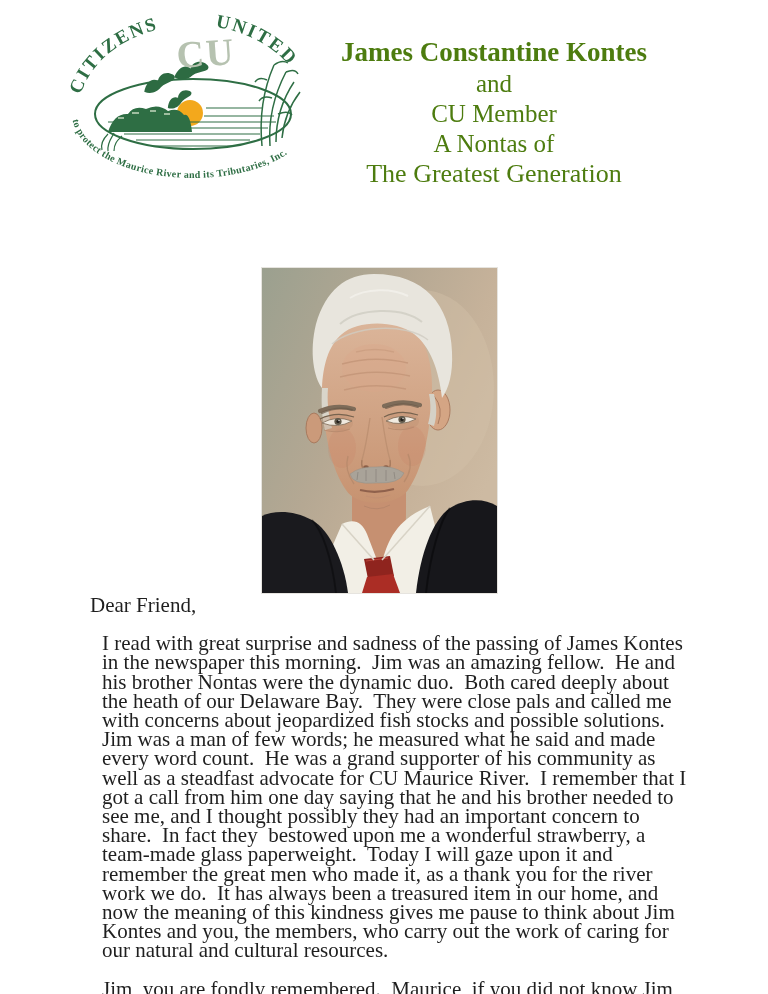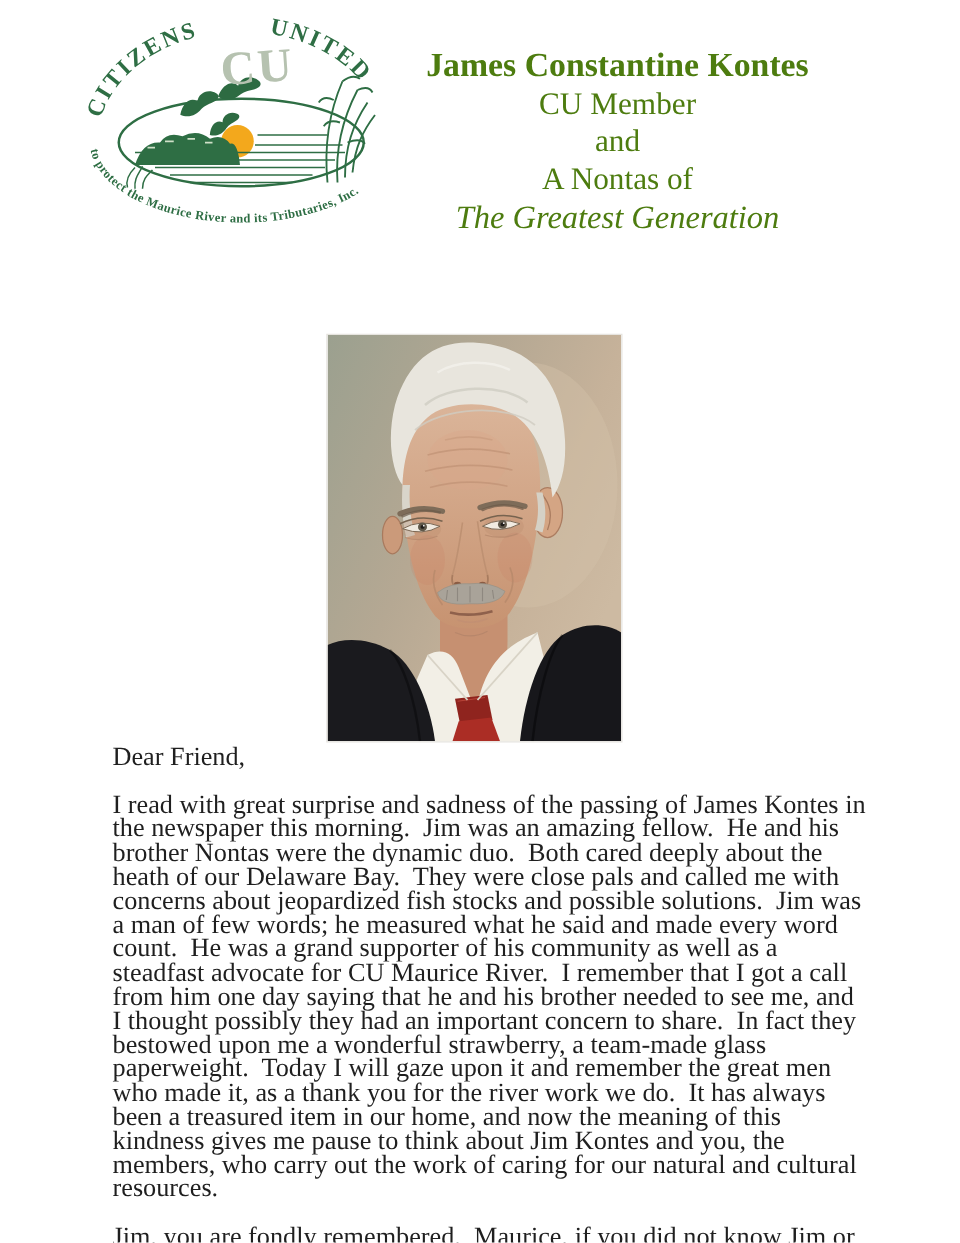--- a/index.html
+++ b/index.html
@@ -15,33 +15,33 @@
     width: 252px; height: 182px;
   }
   .title-block {
     position: absolute; left: 314px; top: 37px; width: 360px;
     text-align: center;
     color: #4d7c0f;
     line-height: 30px;
   }
   .title-block .t1 { font-size: 27px; font-weight: bold; margin-bottom: 2px; }
   .title-block .t  { font-size: 25px; }
-  .title-block .t5 { font-size: 26px; font-style: italic; }
+  .title-block .t5 { font-size: 26px; }
   .photo-wrap {
     position: absolute; left: 262px; top: 268px;
     width: 235px; height: 325px;
     outline: 1px solid #e6e4df;
   }
   .letter {
     position: absolute; left: 90px; top: 596px; width: 604px;
     font-size: 21px; line-height: 19.2px;
     color: #1f1f1f;
   }
   .letter .salutation { margin: 0 0 19px 0; white-space: pre-wrap; }
-  .letter p { margin: 0 0 19px 0; white-space: pre-wrap; }
+  .letter p { margin: 0 0 19px 12px; white-space: pre-wrap; }
   svg text { font-family: "Liberation Serif", serif; }
 </style>
 </head>
 <body>
 
 <div class="logo-wrap">
   <svg viewBox="0 0 252 182" width="252" height="182">
     <defs>
       <path id="arcTop" d="M 16 104 A 114 88 0 0 1 246 104" fill="none"></path>
       <path id="arcBottom" d="M 10 104 A 121 64 0 0 0 252 104" fill="none"></path>
@@ -104,22 +104,22 @@
     </text>
     <text x="144" y="56" font-size="38" font-weight="bold" letter-spacing="2" fill="#b6c2b0" text-anchor="middle" transform="rotate(-4 144 44)">CU</text>
     <text font-size="10" font-weight="bold" letter-spacing="0.3" fill="#2e6e44">
       <textPath href="#arcBottom" startOffset="2%">to protect the Maurice River and its Tributaries, Inc.</textPath>
     </text>
   </svg>
 </div>
 
 <div class="title-block">
   <div class="t1">James Constantine Kontes</div>
+  <div class="t">and</div>
   <div class="t">CU Member</div>
-  <div class="t">and</div>
   <div class="t">A Nontas of</div>
   <div class="t5">The Greatest Generation</div>
 </div>
 
 <div class="photo-wrap">
   <svg viewBox="0 0 235 325" width="235" height="325">
     <defs>
       <linearGradient id="pbg" x1="0" y1="0" x2="1" y2="0.6">
         <stop offset="0" stop-color="#9ba08f"></stop>
         <stop offset="0.45" stop-color="#b5a893"></stop>

